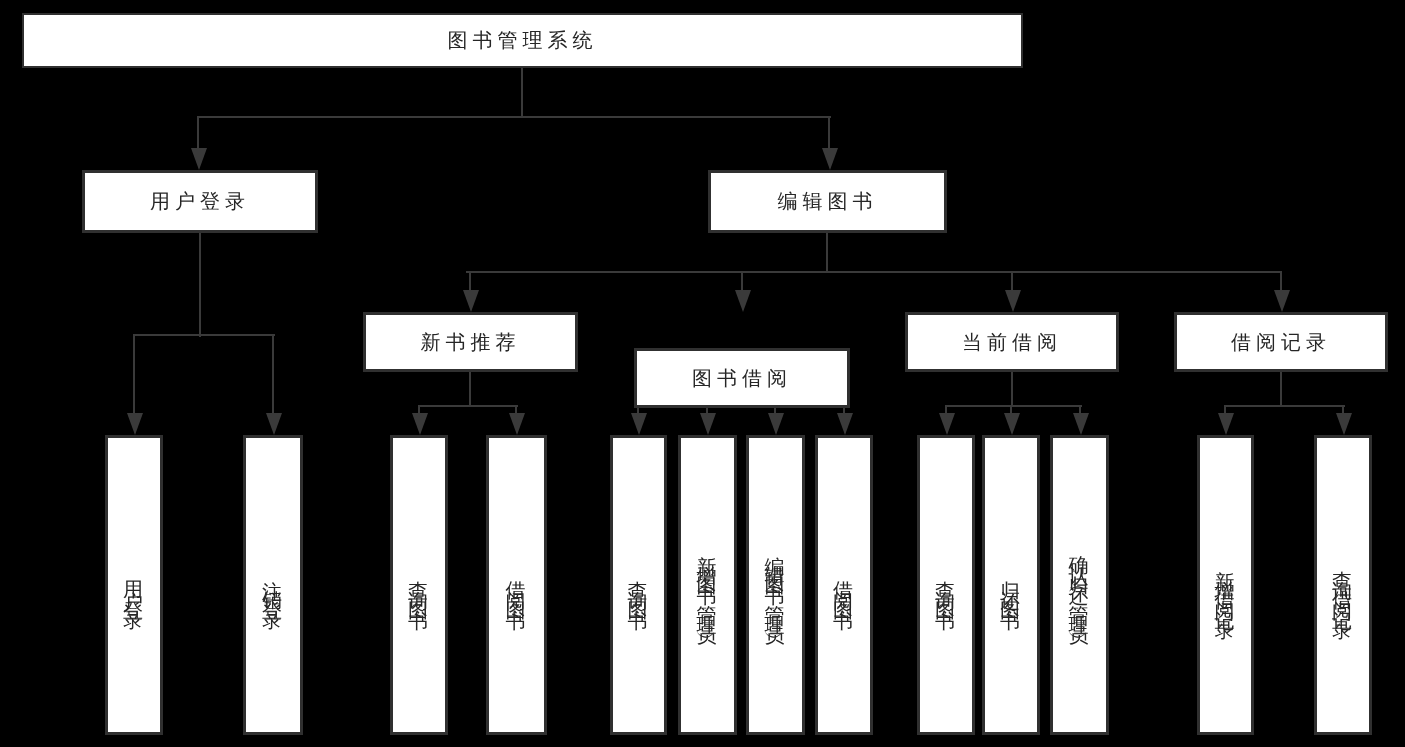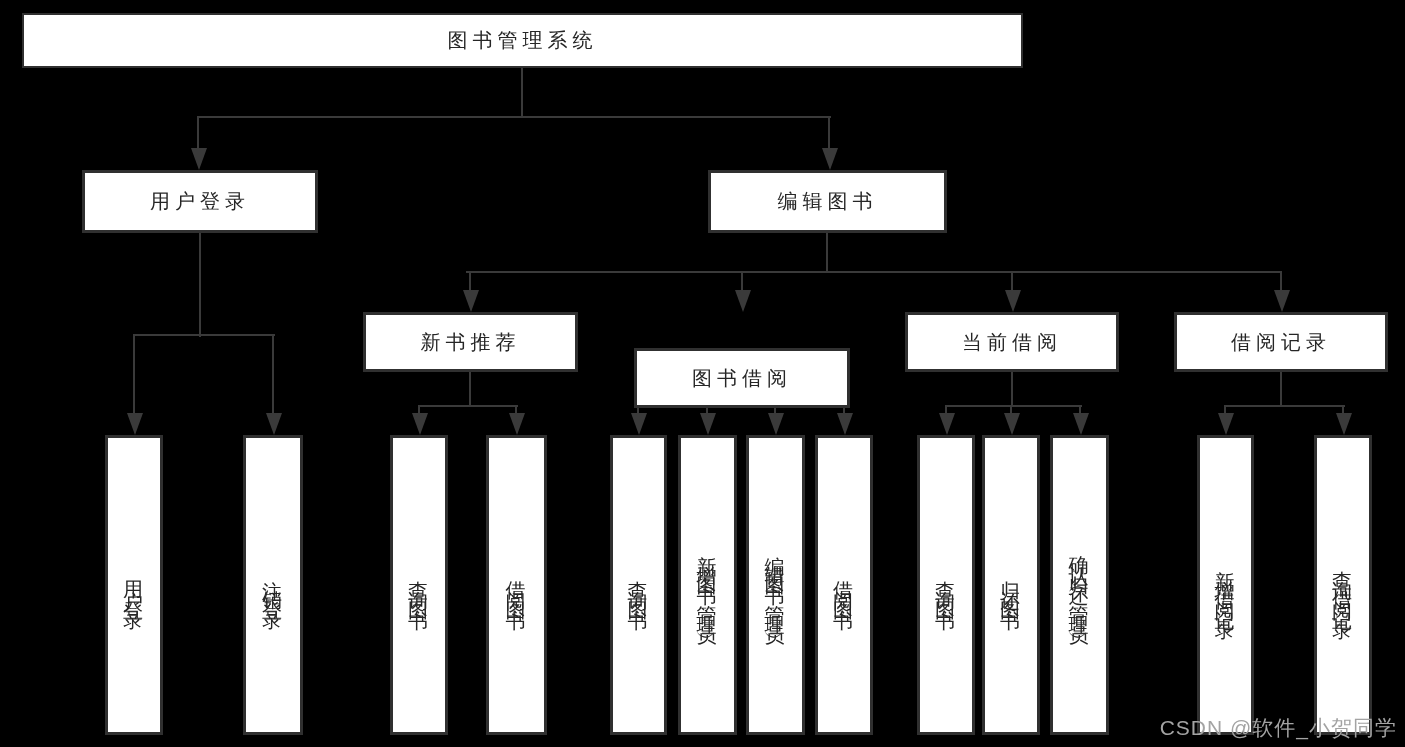--- a/index.html
+++ b/index.html
@@ -171,15 +171,14 @@
     <span>确认归还（管理员）</span>
   </div>
 
   <div class="box vert" style="left:1197px; top:435px; width:57px; height:300px;">
     <span>新增借阅记录</span>
   </div>
   <div class="box vert" style="left:1314px; top:435px; width:58px; height:300px;">
     <span>查询借阅记录</span>
   </div>
 
-  <div class="watermark">CSDN @软件_小贺同学</div>
 
 </div>
 
 </body></html>

